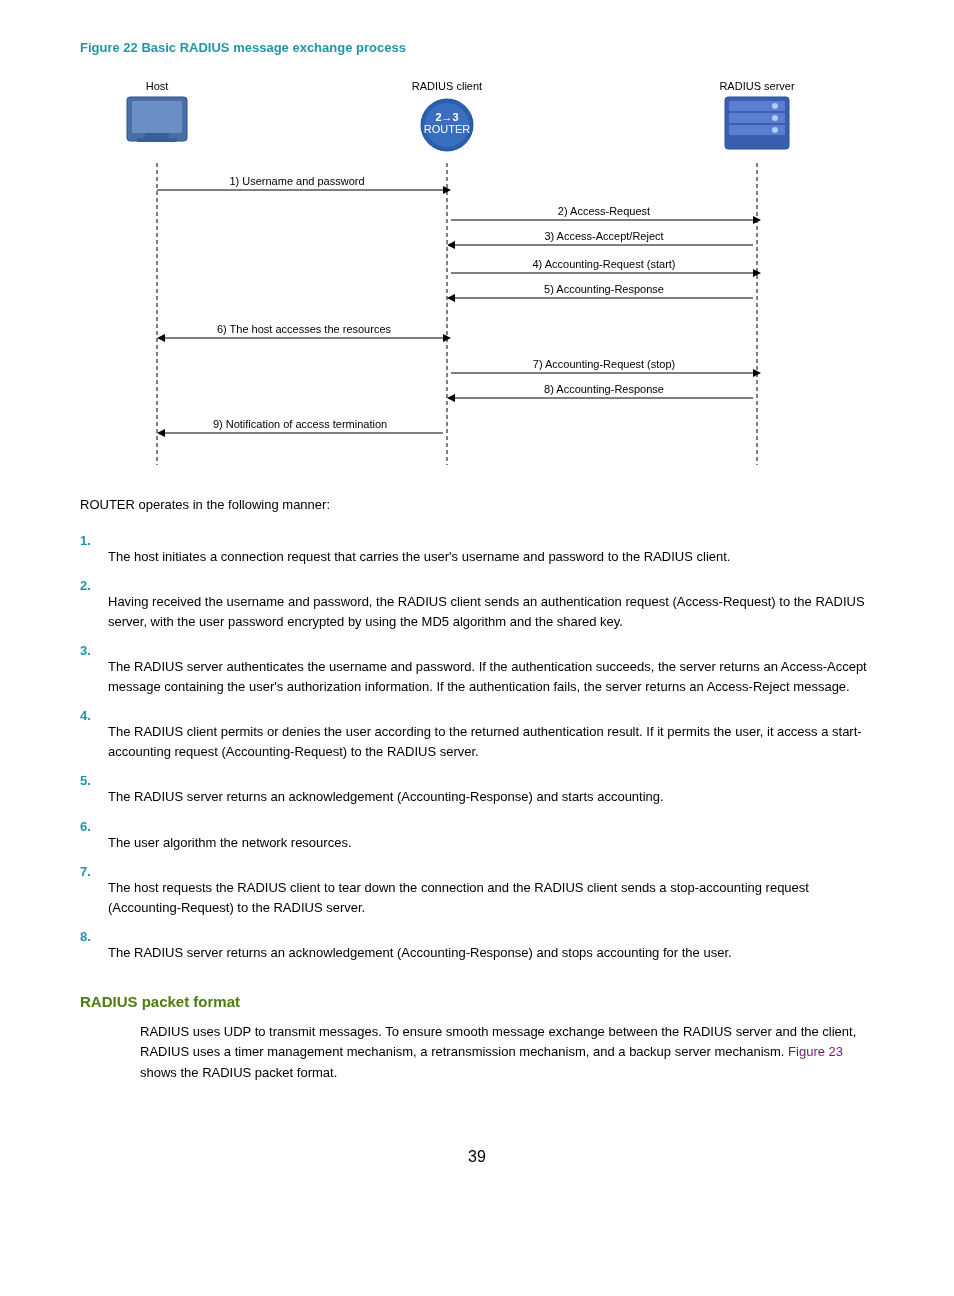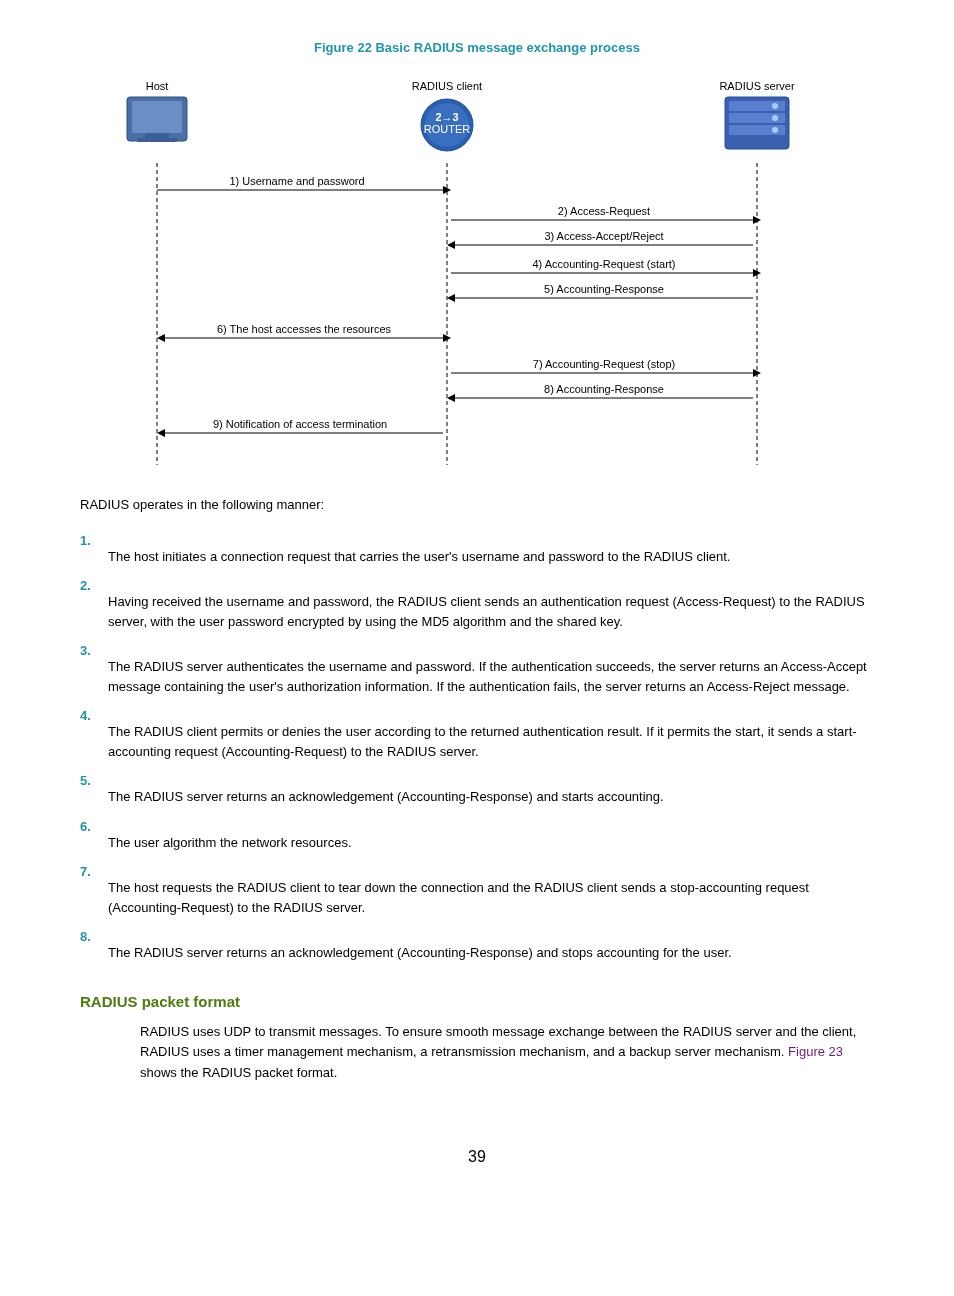--- a/index.html
+++ b/index.html
@@ -7,21 +7,21 @@
       background: #ffffff;
       font-family: Arial, sans-serif;
       font-size: 13px;
       color: #000000;
       width: 954px;
       min-height: 1296px;
       padding: 40px 80px;
     }
 
     .figure-title {
-      text-align: center;
+      text-align: left;
       font-weight: bold;
       color: #2196a8;
       font-size: 13px;
       margin-bottom: 20px;
     }
 
     
     .diagram-svg {
       display: block;
       margin: 0 auto;
@@ -150,38 +150,38 @@
 
   <line x1="344" y1="323" x2="646" y2="323" stroke="#000" stroke-width="1"></line>
   <polygon points="348,319 340,323 348,327" fill="#000"></polygon>
   <text x="497" y="318" text-anchor="middle" font-family="Arial" font-size="11">8) Accounting-Response</text>
 
   <line x1="54" y1="358" x2="336" y2="358" stroke="#000" stroke-width="1"></line>
   <polygon points="58,354 50,358 58,362" fill="#000"></polygon>
   <text x="193" y="353" text-anchor="middle" font-family="Arial" font-size="11">9) Notification of access termination</text>
 </svg>
 
-<p class="intro-text">RADIUS operates in the following manner:</p>
+<p class="intro-text">ROUTER operates in the following manner:</p>
 
 <ol class="numbered-list">
   <li>
     <span class="list-num">1.</span>
     <span class="list-content">The host initiates a connection request that carries the user's username and password to the RADIUS client.</span>
   </li>
   <li>
     <span class="list-num">2.</span>
     <span class="list-content">Having received the username and password, the RADIUS client sends an authentication request (Access-Request) to the RADIUS server, with the user password encrypted by using the MD5 algorithm and the shared key.</span>
   </li>
   <li>
     <span class="list-num">3.</span>
     <span class="list-content">The RADIUS server authenticates the username and password. If the authentication succeeds, the server returns an Access-Accept message containing the user's authorization information. If the authentication fails, the server returns an Access-Reject message.</span>
   </li>
   <li>
     <span class="list-num">4.</span>
-    <span class="list-content">The RADIUS client permits or denies the user according to the returned authentication result. If it permits the start, it sends a start-accounting request (Accounting-Request) to the RADIUS server.</span>
+    <span class="list-content">The RADIUS client permits or denies the user according to the returned authentication result. If it permits the user, it access a start-accounting request (Accounting-Request) to the RADIUS server.</span>
   </li>
   <li>
     <span class="list-num">5.</span>
     <span class="list-content">The RADIUS server returns an acknowledgement (Accounting-Response) and starts accounting.</span>
   </li>
   <li>
     <span class="list-num">6.</span>
     <span class="list-content">The user algorithm the network resources.</span>
   </li>
   <li>

